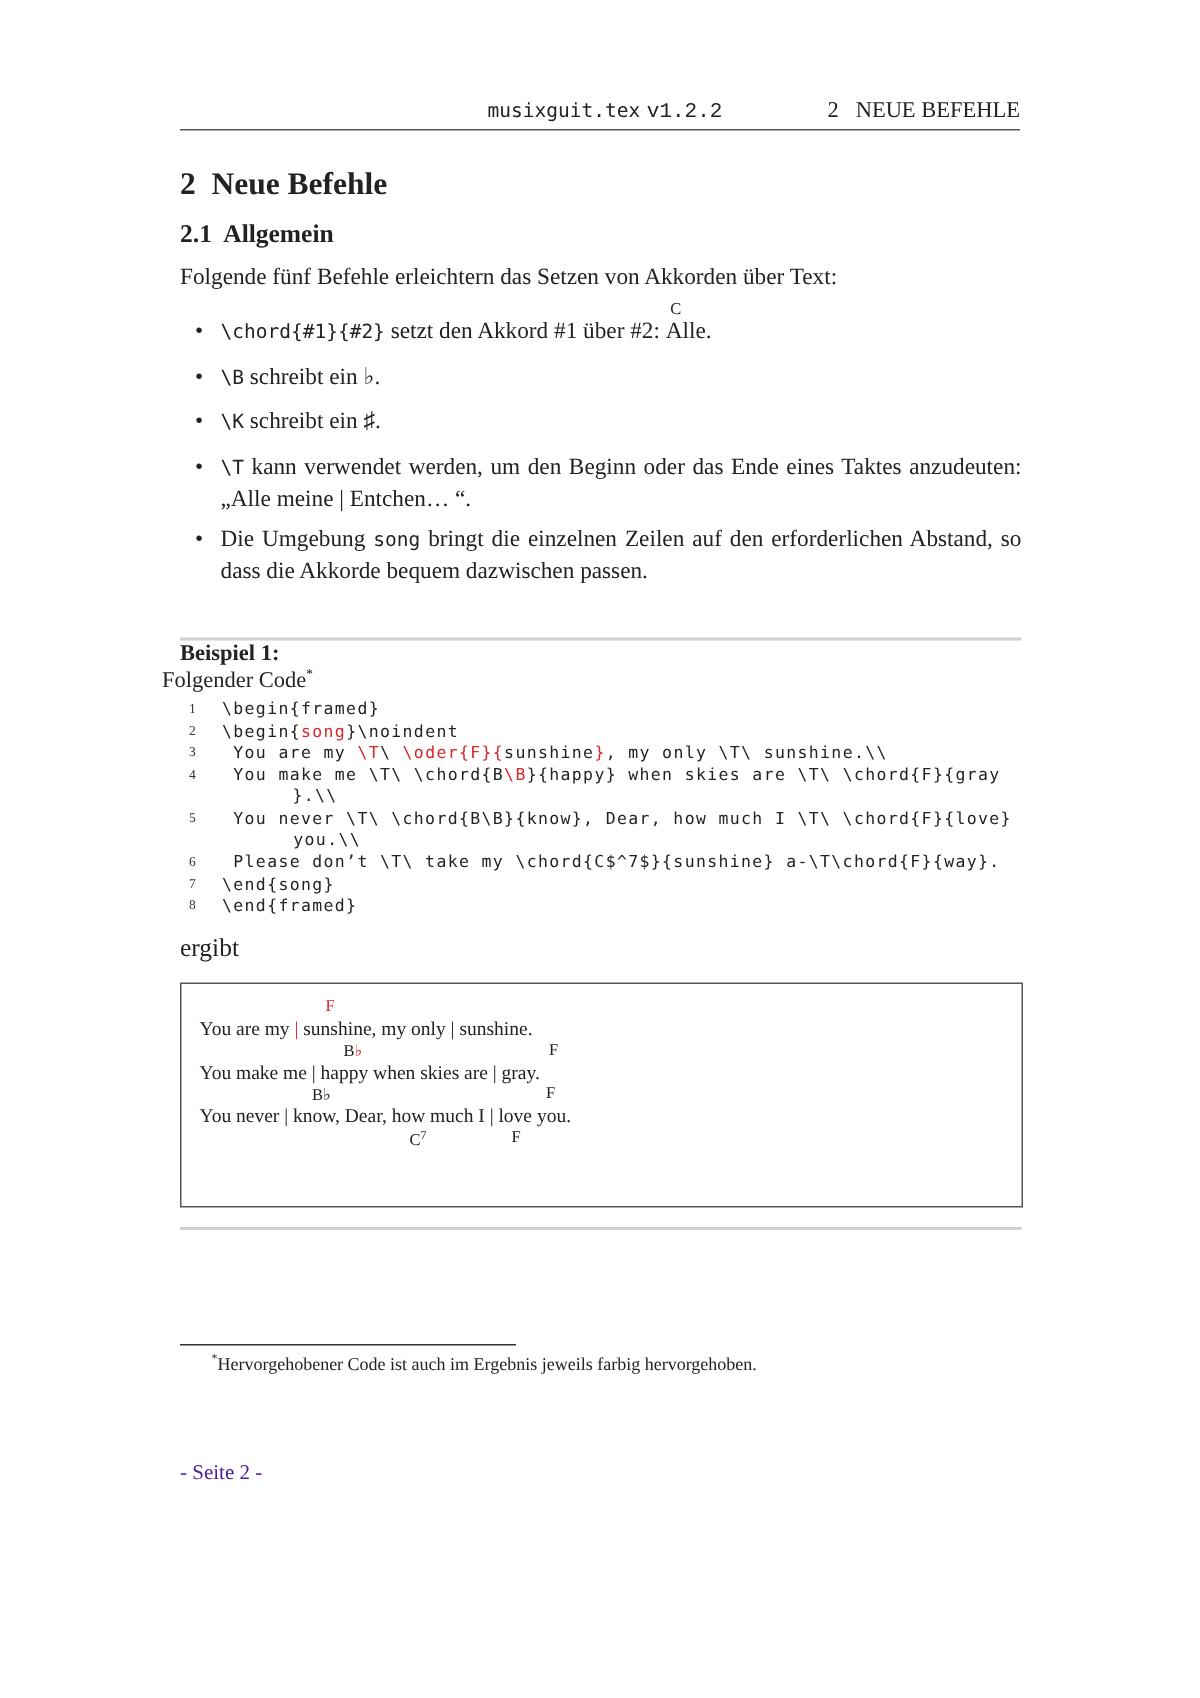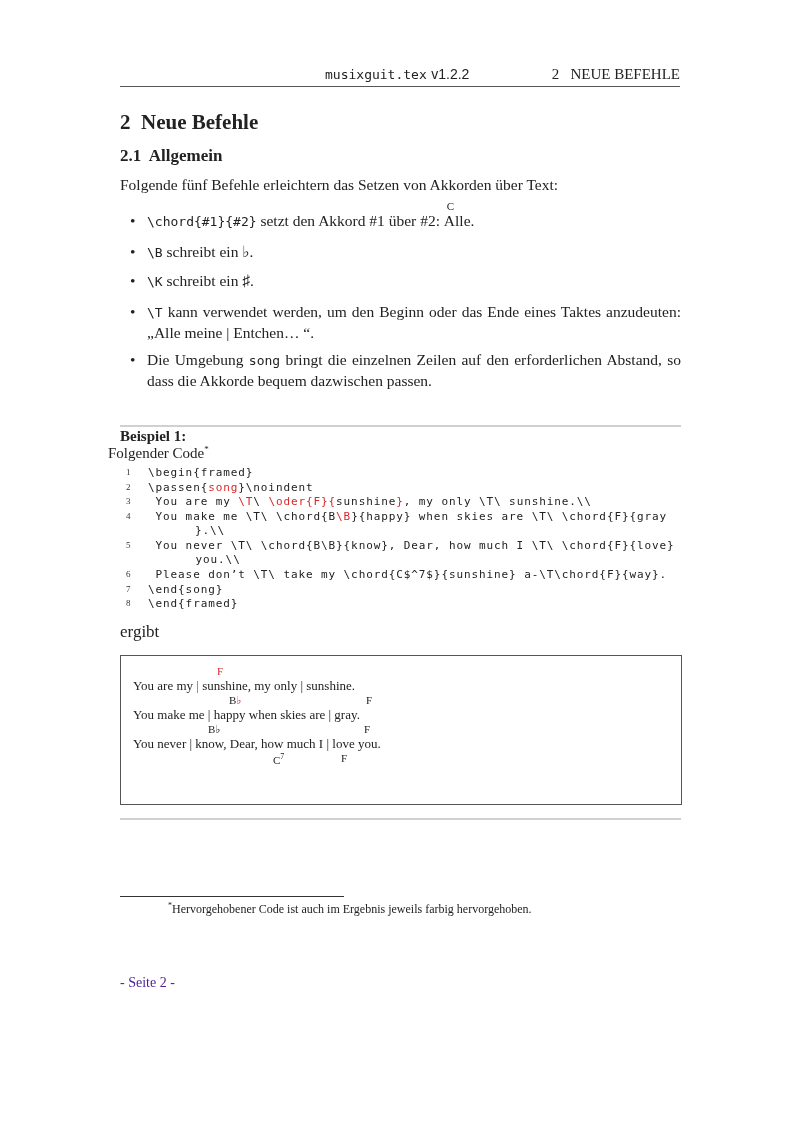--- a/index.html
+++ b/index.html
@@ -1,18 +1,18 @@
 <!DOCTYPE html>
 <html><head>
 <meta charset="utf-8">
 <style>
   html, body { margin:0; padding:0; background:#fff; }
   body { width:800px; height:1132px; position:relative; overflow:hidden;
          font-family:"DejaVu Serif", "Liberation Serif", serif; color:#222; }
-  .serif { font-family:Liberation Sans, sans-serif; }
+  .serif { font-family:Liberation Mono, monospace; }
   .red { color:#d8262a; }
   .abs { position:absolute; }
 
   #header { left:120px; right:120px; top:66px; height:20px; border-bottom:1px solid #555; }
   #header .file { position:absolute; left:205px; top:0; font-size:14px; }
   #header .file .tt { font-family:"DejaVu Sans Mono", monospace; font-size:13px; }
   #header .sec { position:absolute; right:0; top:0; font-family:"Liberation Serif", serif; font-size:15px; }
 
   #h1 { left:120px; top:110px; font-family:"Liberation Serif", serif; font-weight:bold; font-size:21px; }
   #h2 { left:120px; top:146px; font-family:"Liberation Serif", serif; font-weight:bold; font-size:17px; }
@@ -37,21 +37,21 @@
   .cl .src { position:absolute; left:28px; }
 
   #ergibt { left:120px; top:622px; font-family:"Liberation Serif", serif; font-size:17px; }
 
   #frame { left:120px; top:655px; width:560px; height:148px; border:1.3px solid #555; }
   .sl { position:absolute; left:12px; font-family:"Liberation Serif", serif; font-size:13px; white-space:pre; }
   .ch { position:absolute; font-family:"Liberation Serif", serif; font-size:11px; }
   #rule2 { left:120px; width:561px; top:818px; height:2px; background:#d0d0d0; }
 
   #fnrule { left:120px; width:224px; top:896px; height:1px; background:#333; }
-  #footnote { left:141px; top:901px; font-family:"Liberation Serif", serif; font-size:12px;margin-left:27px; }
+  #footnote { left:141px; top:901px; font-family:"Liberation Serif", serif; font-size:12px; }
   #footnote sup { font-size:8px; }
   #pagenum { left:120px; top:975px; font-family:"Liberation Serif", serif; font-size:14px; color:#4c1d95; }
 </style>
 </head>
 <body>
 
 <div id="header" class="abs">
   <span class="file"><span class="tt">musixguit.tex</span> <span class="serif">v1.2.2</span></span>
   <span class="sec" style="white-space:pre">2   NEUE BEFEHLE</span>
 </div>
@@ -82,21 +82,21 @@
     <span class="txt"><span style="white-space:pre">Die Umgebung </span><span class="tt">song</span><span> bringt die einzelnen Zeilen auf den erforderlichen Abstand, so dass die Akkorde bequem dazwischen passen.</span></span>
   </div>
 </div>
 
 <div id="rule1" class="abs"></div>
 <div id="beispiel" class="abs">Beispiel 1:</div>
 <div id="folgender" class="abs"><span>Folgender Code</span><sup>*</sup></div>
 
 <div id="code" class="abs">
     <div class="cl" style="top: 0px;"><span class="ln">1</span><span class="src"><span>\begin{framed}</span></span></div>
-    <div class="cl" style="top: 14.5px;"><span class="ln">2</span><span class="src"><span>\passen{</span><span class="red">song</span><span>}\noindent</span></span></div>
+    <div class="cl" style="top: 14.5px;"><span class="ln">2</span><span class="src"><span>\begin{</span><span class="red">song</span><span>}\noindent</span></span></div>
     <div class="cl" style="top: 29px;"><span class="ln">3</span><span class="src"><span> You are my </span><span class="red">\T</span><span>\ </span><span class="red">\oder{F}{</span><span>sunshine</span><span class="red">}</span><span>, my only \T\ sunshine.\\</span></span></div>
     <div class="cl" style="top: 44px;"><span class="ln">4</span><span class="src"><span> You make me \T\ \chord{B</span><span class="red">\B</span><span>}{happy} when skies are \T\ \chord{F}{gray</span></span></div>
     <div class="cl" style="top: 58px;"><span class="src" style="left: 75px;">}.\\</span></div>
     <div class="cl" style="top: 73px;"><span class="ln">5</span><span class="src"><span> You never \T\ \chord{B\B}{know}, Dear, how much I \T\ \chord{F}{love}</span></span></div>
     <div class="cl" style="top: 87px;"><span class="src" style="left: 68px;"> you.\\</span></div>
     <div class="cl" style="top: 102px;"><span class="ln">6</span><span class="src"><span> Please don’t \T\ take my \chord{C$^7$}{sunshine} a-\T\chord{F}{way}.</span></span></div>
     <div class="cl" style="top: 116.5px;"><span class="ln">7</span><span class="src"><span>\end{song}</span></span></div>
     <div class="cl" style="top: 131px;"><span class="ln">8</span><span class="src"><span>\end{framed}</span></span></div>
   </div>
 

